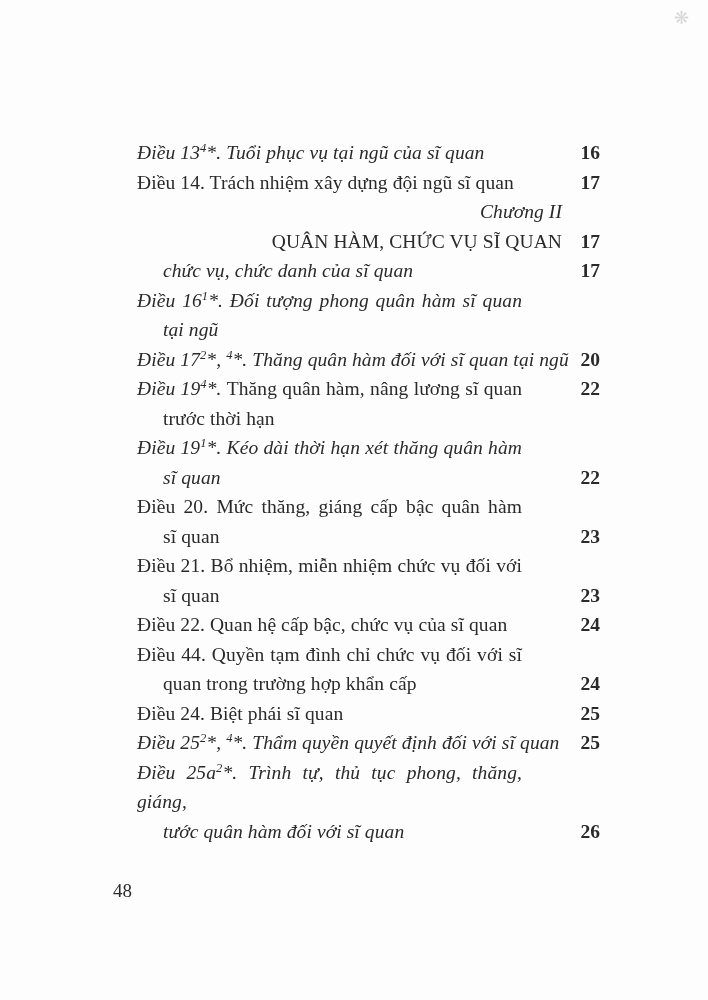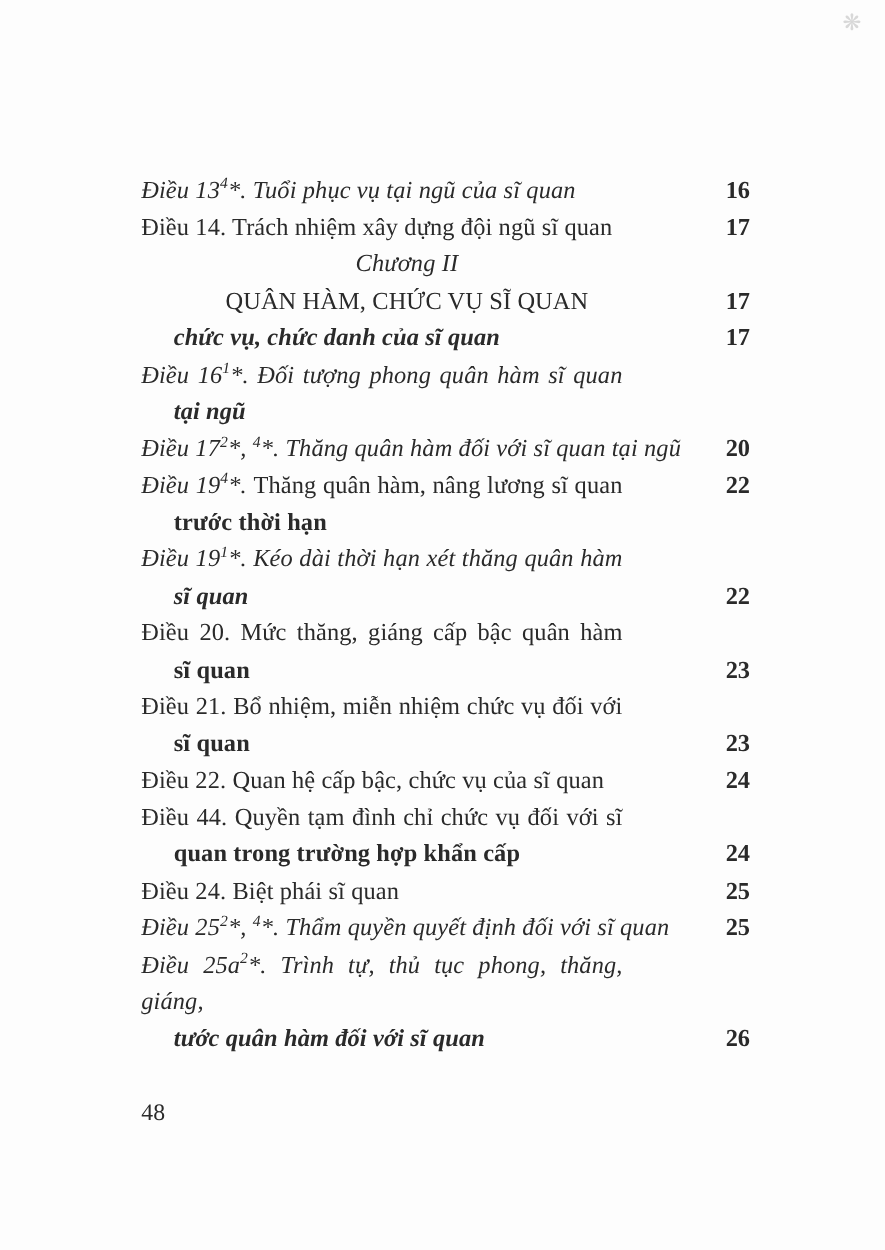--- a/index.html
+++ b/index.html
@@ -25,33 +25,34 @@
   .toc {
     position:absolute;
     left:113px; top:138px;
     width:487px;
   }
   .row {
     display:flex;
     align-items:baseline;
     line-height:29.5px;
     font-size:19.5px;
+    margin-left:24px;
   }
   .txt { flex:0 0 auto; white-space:nowrap; letter-spacing:0.1px; }
   .txt.just {
     flex:0 0 385px;
     white-space:normal;
     text-align:justify;
     text-align-last:justify;
   }
-  .txt.indent { padding-left:26px;font-weight:bold; }
+  .txt.indent { padding-left:26px; }
   .txt.center {
     flex:0 0 425px;
     white-space:normal;
-    text-align:center;
+    text-align:right;
   }
   .pg { flex:1 1 auto; text-align:right;font-weight:bold; }
   .it { font-style:italic; }
   sup {
     font-size:12.5px;
     line-height:0;
     vertical-align:super;
   }
   .folio {
     position:absolute;

